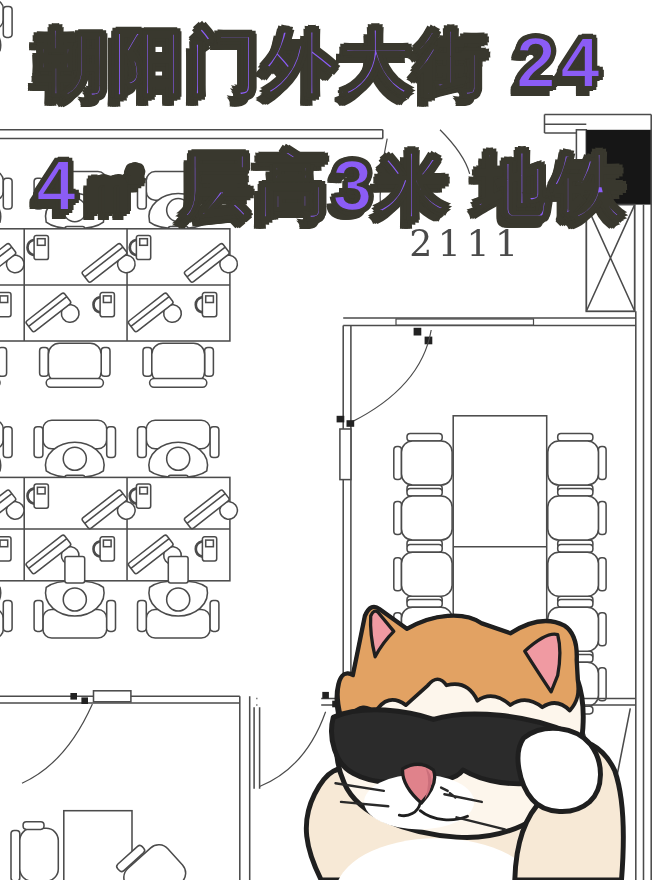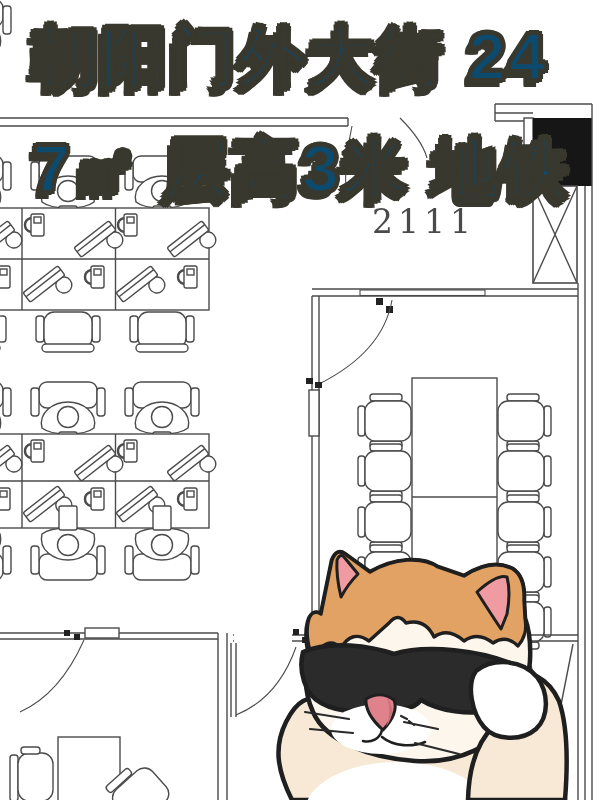--- a/index.html
+++ b/index.html
@@ -1,20 +1,20 @@
 <!DOCTYPE html>
 <html><head>
 <meta charset="utf-8">
 <style>
   html,body{margin:0;padding:0;background:#888;}
   #stage{position:relative;width:600px;height:800px;background:#ffffff;overflow:hidden;
          font-family:"Liberation Sans","DejaVu Sans",sans-serif;}
   svg{position:absolute;left:0;top:0;}
   .hl{position:absolute;left:33px;font-weight:bold;font-size:65px;line-height:1;
-      letter-spacing:4px;color:#0c4a6e;white-space:nowrap;
+      letter-spacing:4px;color:#8b5cf6;white-space:nowrap;
       -webkit-text-stroke:2px #39382e;
       text-shadow:
         4px 0 0 #39382e,-4px 0 0 #39382e,0 4px 0 #39382e,0 -4px 0 #39382e,
         3px 3px 0 #39382e,-3px 3px 0 #39382e,3px -3px 0 #39382e,-3px -3px 0 #39382e,
         -7px 8px 0 #39382e,-5px 8px 0 #39382e,-7px 6px 0 #39382e,-3px 8px 0 #39382e;}
   #hl1{top:24px;}
   #hl2{top:136px;}
   #hl3{top:244px;}
   .plan{stroke:#4b4b4b;stroke-width:1.4;fill:#ffffff;}
   .ln{fill:none;}
@@ -201,15 +201,15 @@
       <path stroke-width="3" d="M366,699 Q381,690 394,700 Q399,713 383,730 Q365,714 366,699 Z" fill="#e0828b"></path>
       <path class="nostroke" d="M387,698 Q398,710 386,727 Q392,712 387,698 Z" fill="#cb6f7b"></path>
       <path fill="none" stroke-width="2.6" d="M382,730 C380,739 371,743 363,741 M382,737 C394,747 413,747 425,742"></path>
       <path class="whisk" d="M305,712 L349,719 M310,729 L353,733 M404,722 L438,729 M415,743 L459,754 M401,716 L407,719 M409,721 L414,725"></path>
       <path d="M511,677 C529,667 549,679 559,701 C568,727 568,762 565,800 L468,800 C469,762 479,740 494,726 C506,714 509,695 511,677 Z" fill="#f7e9d6"></path>
       <path d="M476,671 C494,657 523,660 537,677 C549,693 549,717 536,729 C521,742 495,740 484,727 C472,713 466,685 476,671 Z" fill="#ffffff"></path>
     </g>
   </svg>
 
   <div id="hl1" class="hl">朝阳门外大街 24</div>
-  <div id="hl2" class="hl">7㎡ 层高3米 地铁</div>
+  <div id="hl2" class="hl">4㎡ 层高3米 地铁</div>
 
 </div>
 
 </body></html>

